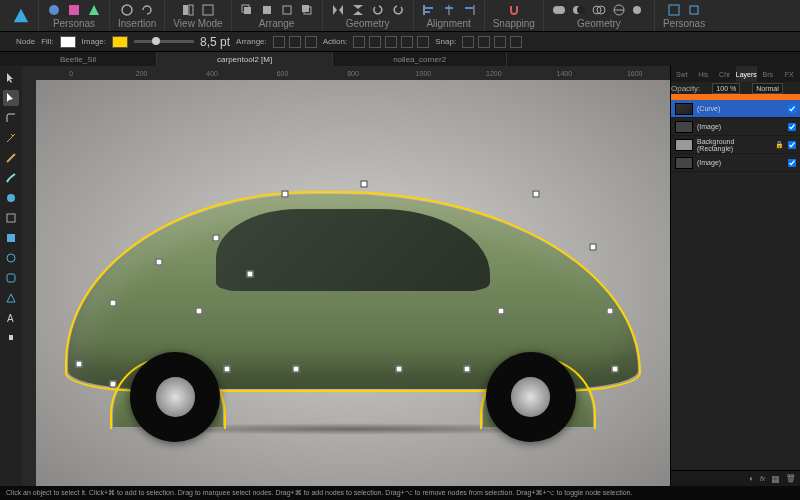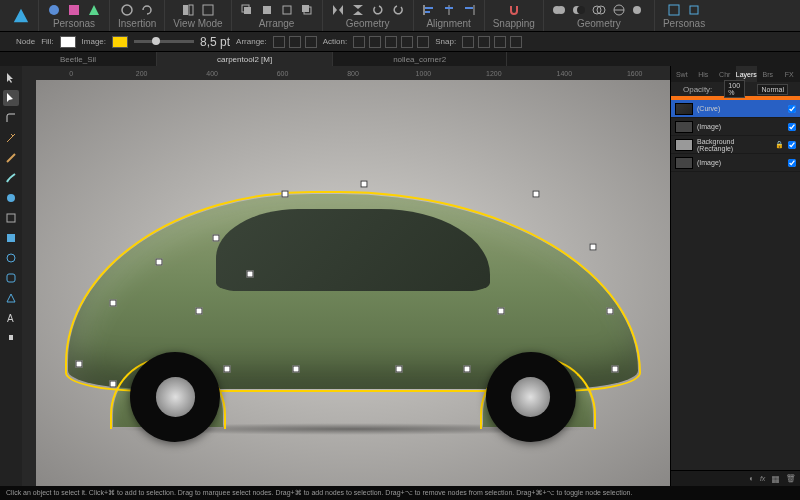--- a/index.html
+++ b/index.html
@@ -48,21 +48,21 @@
 .outline-path { position: absolute; inset: -3px; border: 2px solid #ffd200; border-radius: 45% 55% 15% 15% / 90% 95% 10% 10%; pointer-events: none; }
 .arch-outline { position: absolute; width: 116px; height: 72px; border: 2px solid #ffd200; border-radius: 58px 58px 0 0; border-bottom: none; bottom: 8px; pointer-events: none; }
 .arch-outline.front { left: calc(8% - 3px); }
 .arch-outline.rear { right: calc(8% - 3px); }
 .node { position: absolute; width: 7px; height: 7px; background: #fff; border: 1px solid #333; transform: translate(-50%,-50%); }
 .shadow { position: absolute; left: 8%; right: 8%; bottom: 2px; height: 12px; background: radial-gradient(ellipse, rgba(0,0,0,0.4), transparent 70%); }
 .right-panel { width: 130px; background: #222; display: flex; flex-direction: column; border-left: 1px solid #000; }
 .panel-tabs { height: 16px; display: flex; background: #1a1a1a; }
 .ptab { flex: 1; font-size: 7px; color: #777; display: flex; align-items: center; justify-content: center; cursor: pointer; }
 .ptab.active { color: #fff; background: #2a2a2a; }
-.layer-controls { height: 18px; display: flex; align-items: center; padding: 0 12px; gap: 12px; border-bottom: 4px solid #f97316; }
+.layer-controls { height: 18px; display: flex; align-items: center; padding: 0 0; gap: 12px; border-bottom: 6px solid #f97316; }
 .opacity-field { background: #1a1a1a; border: 1px solid #444; font-size: 7px; padding: 1px 3px; color: #ccc; }
 .layers-list { flex: 1; }
 .layer-row { height: 18px; display: flex; align-items: center; padding: 0 4px; gap: 4px; border-bottom: 1px solid #1a1a1a; cursor: pointer; }
 .layer-row.selected { background: #2860c4; }
 .layer-thumb { width: 18px; height: 12px; background: #444; border: 1px solid #000; }
 .layer-thumb.curve { background: linear-gradient(135deg,#333,#222); }
 .layer-name { font-size: 7px; flex: 1; }
 .layer-check { width: 8px; height: 8px; }
 .layers-footer { height: 16px; background: #1a1a1a; border-top: 1px solid #000; display: flex; align-items: center; justify-content: flex-end; gap: 6px; padding: 0 4px; }
 .status-bar { height: 14px; background: #0a0a0a; color: #999; font-size: 7px; display: flex; align-items: center; padding: 0 6px; }

